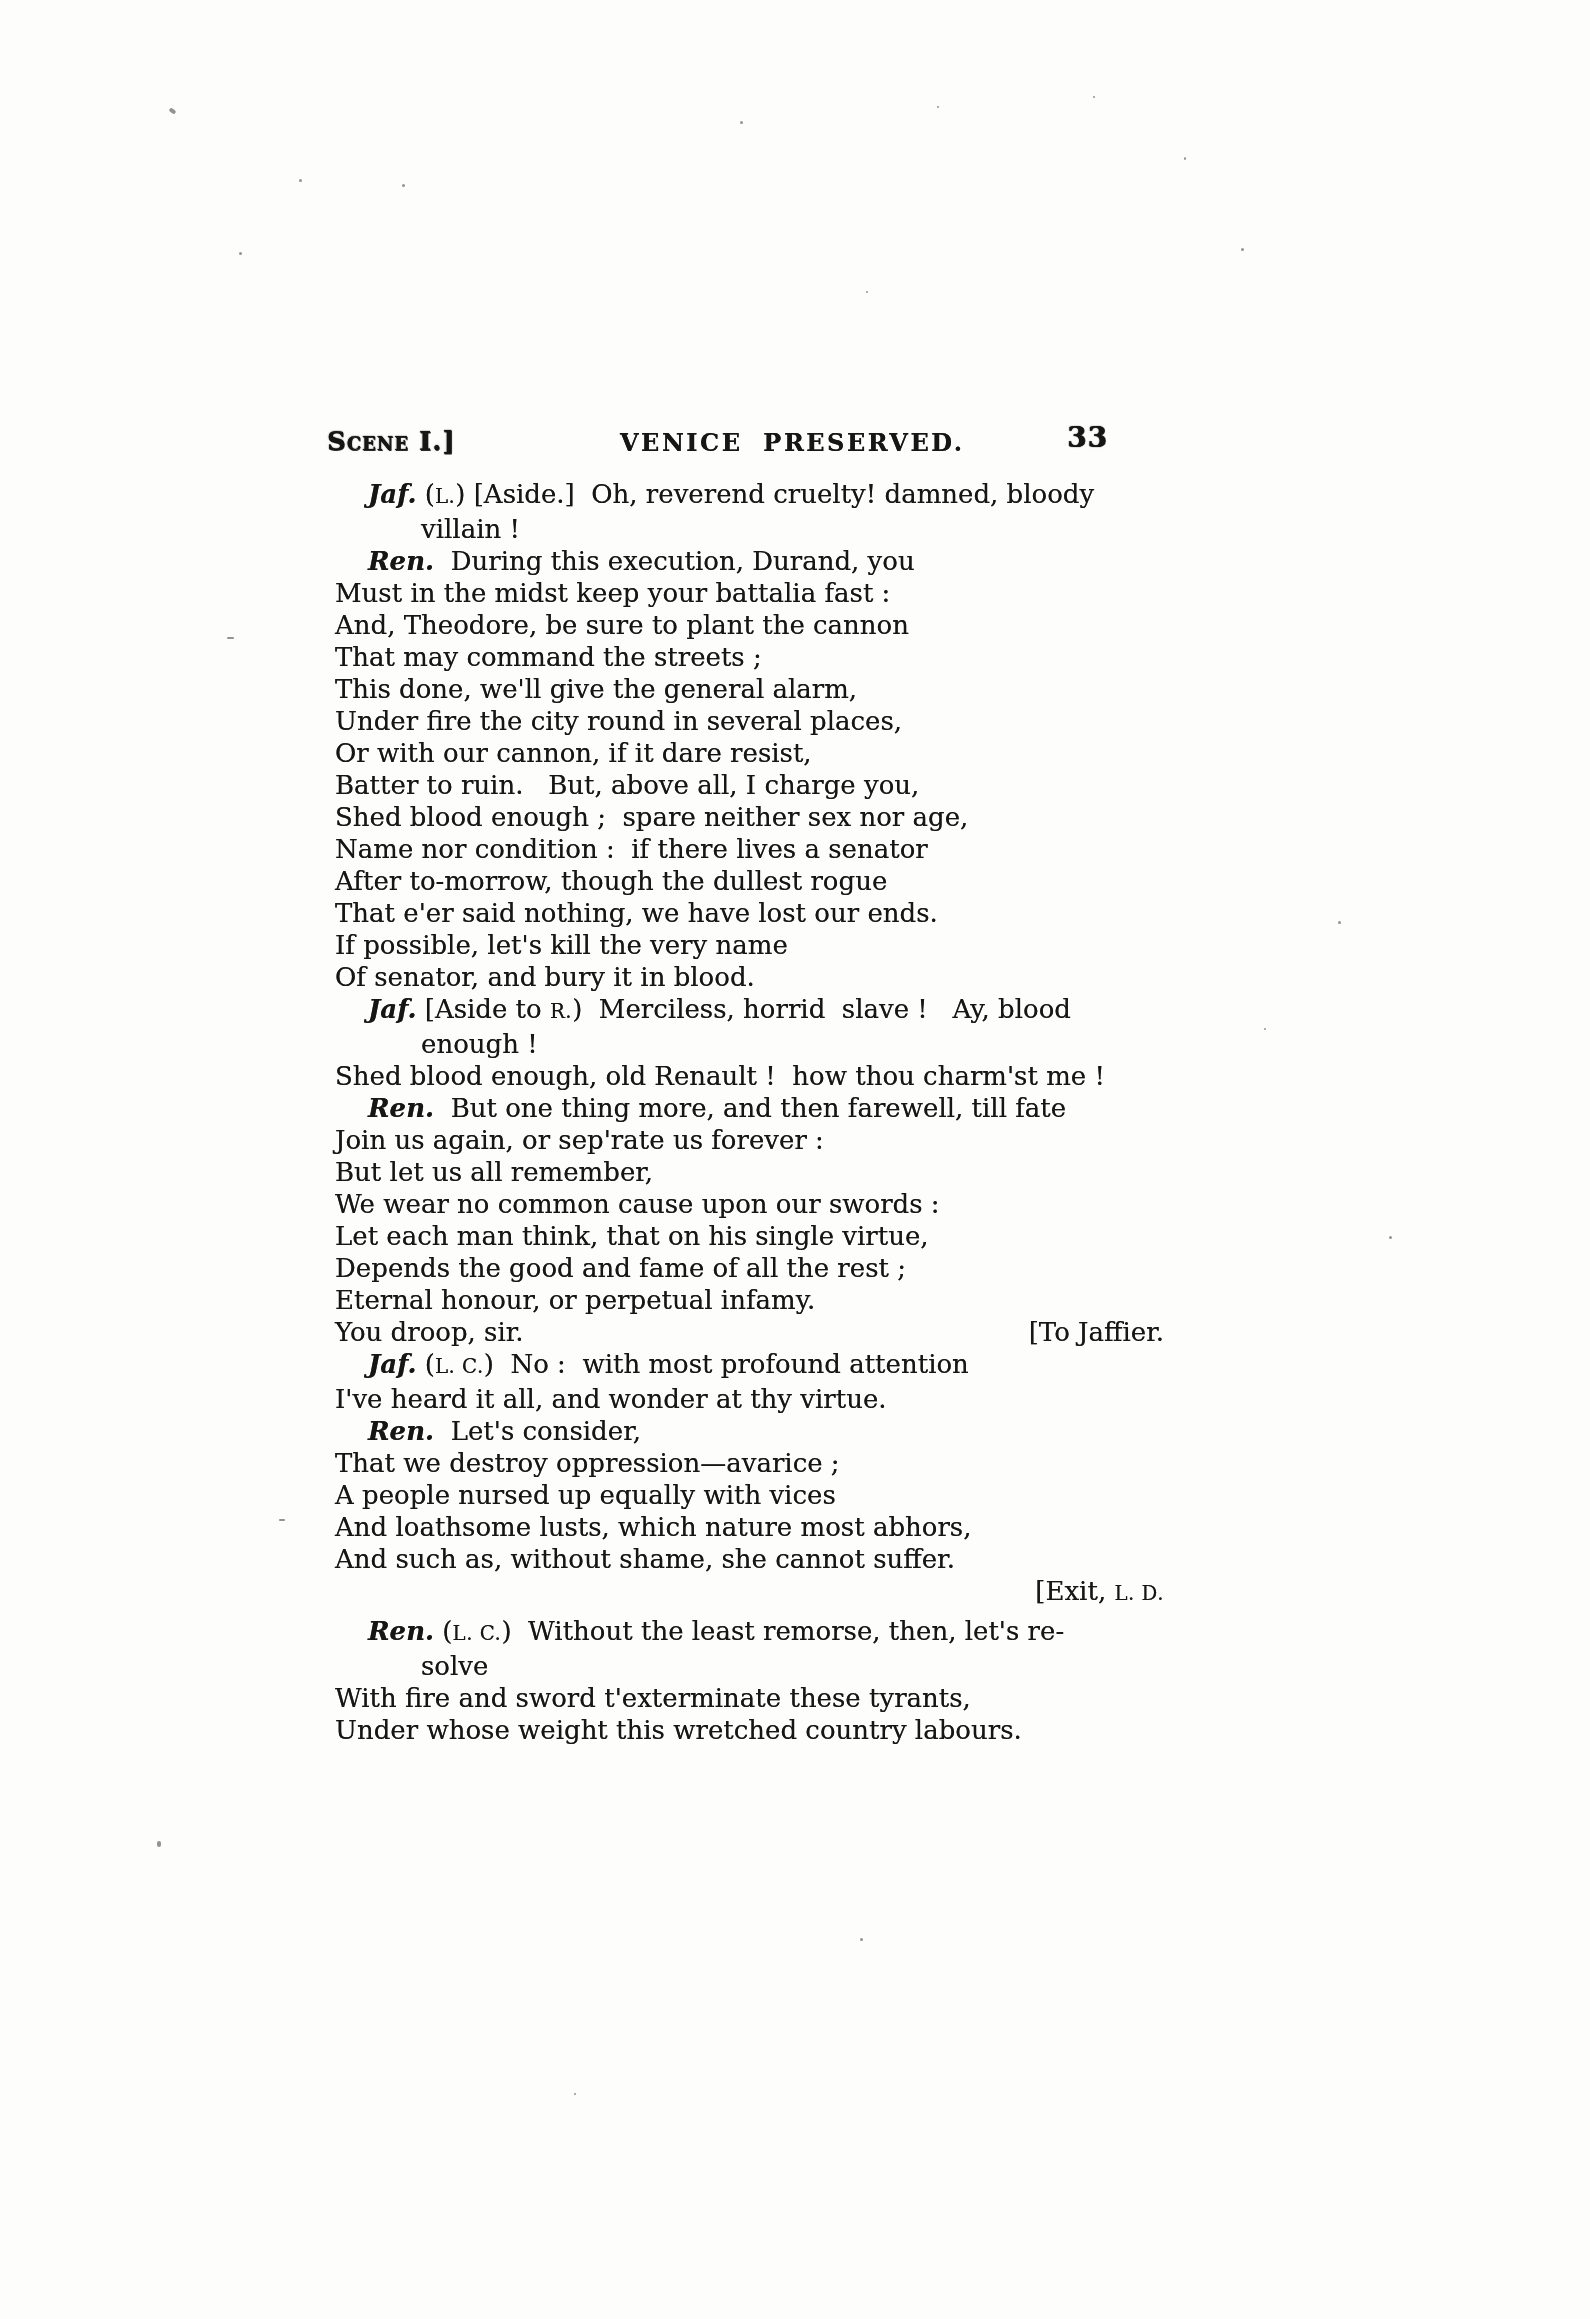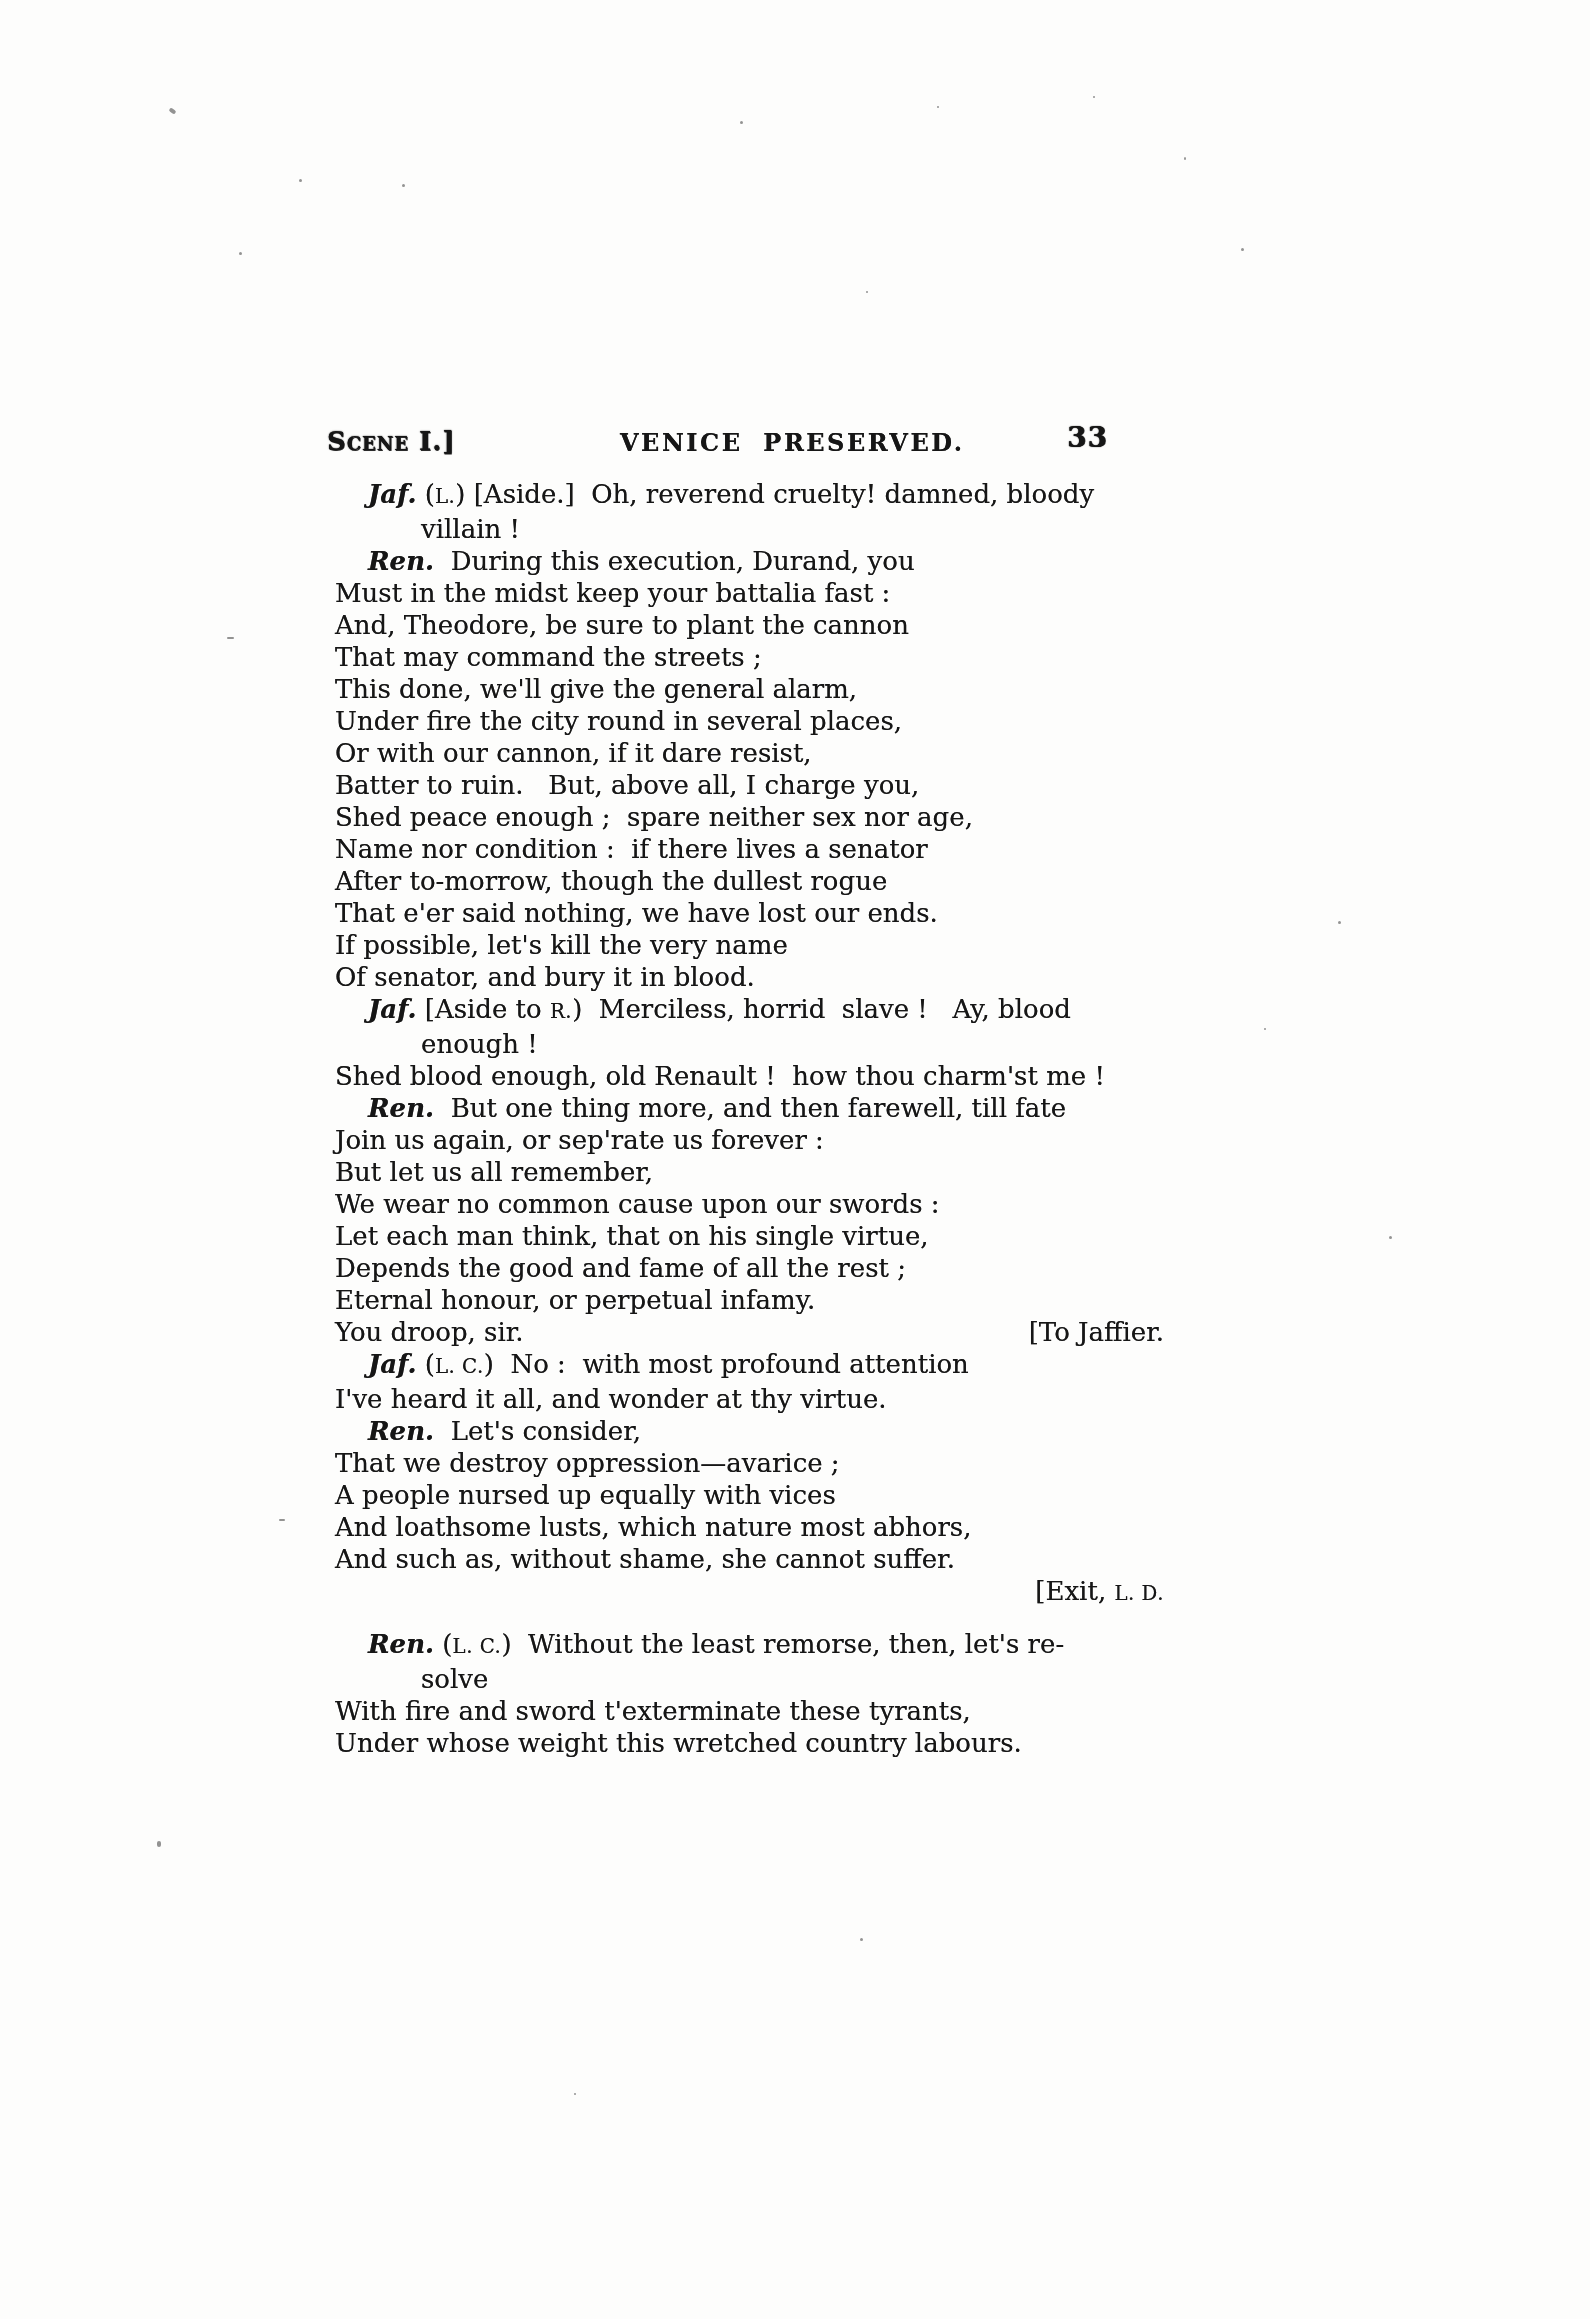--- a/index.html
+++ b/index.html
@@ -32,21 +32,21 @@
   .body-block{
     position:absolute;left:335px;top:478px;width:829px;
     font-size:26px;line-height:32px;
     text-shadow:0 0 0.6px rgba(20,20,20,.72);
   }
   .line{display:flex;justify-content:space-between;white-space:pre;}
   .line .lseg{white-space:pre;}
   .line .rseg{white-space:pre;}
   .i1 .lseg{padding-left:33px;}
   .i2 .lseg{padding-left:86px;}
-  .gap-top{margin-top:18px;}
+  .gap-top{margin-top:5px;}
   .seg-bi{font-style:italic;font-weight:bold;}
   .seg-i{}
   .seg-sc{font-size:0.76em;text-transform:uppercase;letter-spacing:0.5px;}
   .speck{position:absolute;background:#6f6f6f;border-radius:50%;opacity:.75;}
 </style>
 </head>
 <body>
 
 <div class="page">
 
@@ -60,21 +60,21 @@
       <div class="line i1"><span class="lseg"><span class="seg-bi">Jaf.</span><span class="seg-n"> (</span><span class="seg-sc">L.</span><span class="seg-n">) [</span><span class="seg-i">Aside.</span><span class="seg-n">]  Oh, reverend cruelty! damned, bloody</span></span></div>
       <div class="line i2"><span class="lseg"><span class="seg-n">villain !</span></span></div>
       <div class="line i1"><span class="lseg"><span class="seg-bi">Ren.</span><span class="seg-n">  During this execution, Durand, you</span></span></div>
       <div class="line i0"><span class="lseg"><span class="seg-n">Must in the midst keep your battalia fast :</span></span></div>
       <div class="line i0"><span class="lseg"><span class="seg-n">And, Theodore, be sure to plant the cannon</span></span></div>
       <div class="line i0"><span class="lseg"><span class="seg-n">That may command the streets ;</span></span></div>
       <div class="line i0"><span class="lseg"><span class="seg-n">This done, we'll give the general alarm,</span></span></div>
       <div class="line i0"><span class="lseg"><span class="seg-n">Under fire the city round in several places,</span></span></div>
       <div class="line i0"><span class="lseg"><span class="seg-n">Or with our cannon, if it dare resist,</span></span></div>
       <div class="line i0"><span class="lseg"><span class="seg-n">Batter to ruin.   But, above all, I charge you,</span></span></div>
-      <div class="line i0"><span class="lseg"><span class="seg-n">Shed peace enough ;  spare neither sex nor age,</span></span></div>
+      <div class="line i0"><span class="lseg"><span class="seg-n">Shed blood enough ;  spare neither sex nor age,</span></span></div>
       <div class="line i0"><span class="lseg"><span class="seg-n">Name nor condition :  if there lives a senator</span></span></div>
       <div class="line i0"><span class="lseg"><span class="seg-n">After to-morrow, though the dullest rogue</span></span></div>
       <div class="line i0"><span class="lseg"><span class="seg-n">That e'er said nothing, we have lost our ends.</span></span></div>
       <div class="line i0"><span class="lseg"><span class="seg-n">If possible, let's kill the very name</span></span></div>
       <div class="line i0"><span class="lseg"><span class="seg-n">Of senator, and bury it in blood.</span></span></div>
       <div class="line i1"><span class="lseg"><span class="seg-bi">Jaf.</span><span class="seg-n"> [</span><span class="seg-i">Aside to</span><span class="seg-n"> </span><span class="seg-sc">R.</span><span class="seg-n">)  Merciless, horrid  slave !   Ay, blood</span></span></div>
       <div class="line i2"><span class="lseg"><span class="seg-n">enough !</span></span></div>
       <div class="line i0"><span class="lseg"><span class="seg-n">Shed blood enough, old Renault !  how thou charm'st me !</span></span></div>
       <div class="line i1"><span class="lseg"><span class="seg-bi">Ren.</span><span class="seg-n">  But one thing more, and then farewell, till fate</span></span></div>
       <div class="line i0"><span class="lseg"><span class="seg-n">Join us again, or sep'rate us forever :</span></span></div>

